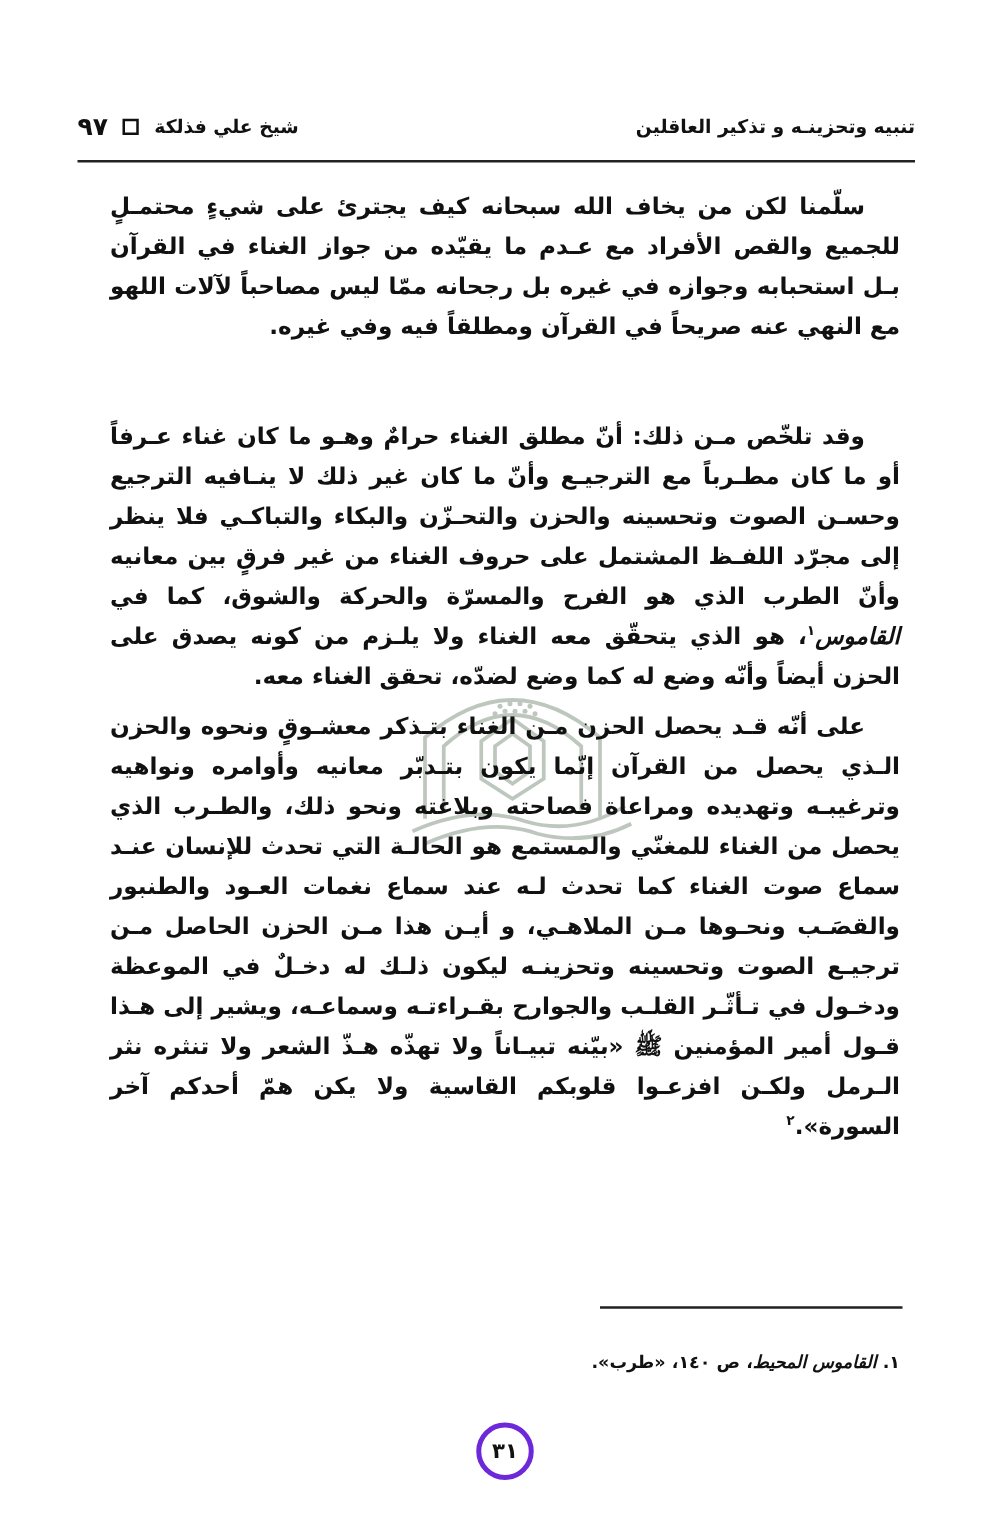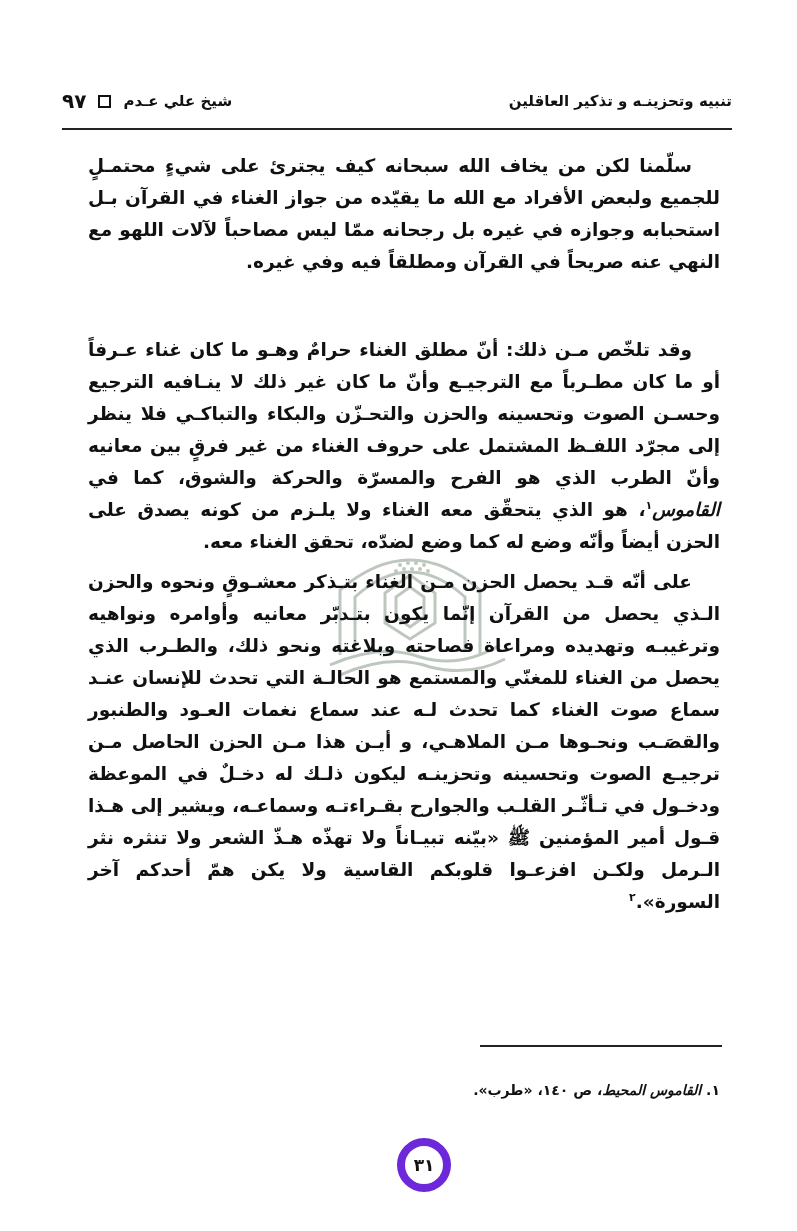--- a/index.html
+++ b/index.html
@@ -106,25 +106,25 @@
       direction: rtl;
       font-weight: bold;
       font-size: 14px;
       line-height: 27px;
       margin-top: 19px;
     }
     .footnote { margin: 0; }
     
     .page-number {
       position: absolute;
-      left: 397px;
+      left: 381px;
       top: 1138px;
       width: 38px;
       height: 38px;
-      border: 8px solid #6d28d9;
+      border: 4px solid #6d28d9;
       border-radius: 50%;
       display: flex;
       align-items: center;
       justify-content: center;
       font-weight: bold;
       font-size: 17px;
       direction: rtl;
     }
     
     .watermark {
@@ -138,21 +138,21 @@
     }
   </style>
 </head>
 <body>
 
 <div class="page">
 
   <div class="running-header">
     <div class="header-right">تنبيه وتحزينـه و تذكير العاقلين</div>
     <div class="header-left">
-      <span>شيخ علي عـدم</span>
+      <span>شيخ علي فذلكة</span>
       <span class="header-box"></span>
       <span class="header-pagenum">٩٧</span>
     </div>
   </div>
   <div class="header-rule"></div>
 
   <svg class="watermark" viewBox="0 0 220 150">
     <g fill="none" stroke="#8a9a8a" stroke-width="3">
       <path d="M40 120 L40 55 Q110 -5 180 55 L180 120"></path>
       <path d="M55 115 L55 62 Q110 12 165 62 L165 115"></path>
@@ -168,21 +168,21 @@
         <circle cx="124" cy="30" r="2"></circle>
       <circle cx="96" cy="36" r="2"></circle>
         <circle cx="104" cy="34" r="2"></circle>
         <circle cx="112" cy="34" r="2"></circle>
         <circle cx="120" cy="34" r="2"></circle>
         <circle cx="128" cy="36" r="2"></circle>
     </g>
   </svg>
 
   <div class="body-text">
-    <p class="para-1">سلّمنا لكن من يخاف الله سبحانه كيف يجترئ على شيءٍ محتمـلٍ للجميع ولبعض الأفراد مع الله ما يقيّده من جواز الغناء في القرآن بـل استحبابه وجوازه في غيره بل رجحانه ممّا ليس مصاحباً لآلات اللهو مع النهي عنه صريحاً في القرآن ومطلقاً فيه وفي غيره.</p>
+    <p class="para-1">سلّمنا لكن من يخاف الله سبحانه كيف يجترئ على شيءٍ محتمـلٍ للجميع والقص الأفراد مع عـدم ما يقيّده من جواز الغناء في القرآن بـل استحبابه وجوازه في غيره بل رجحانه ممّا ليس مصاحباً لآلات اللهو مع النهي عنه صريحاً في القرآن ومطلقاً فيه وفي غيره.</p>
 
 
     <p class="para-2"><span>وقد تلخّص مـن ذلك: أنّ مطلق الغناء حرامٌ وهـو ما كان غناء عـرفاً أو ما كان مطـرباً مع الترجيـع وأنّ ما كان غير ذلك لا ينـافيه الترجيع وحسـن الصوت وتحسينه والحزن والتحـزّن والبكاء والتباكـي فلا ينظر إلى مجرّد اللفـظ المشتمل على حروف الغناء من غير فرقٍ بين معانيه وأنّ الطرب الذي هو الفرح والمسرّة والحركة والشوق، كما في</span> <span class="italic">القاموس</span><span class="fn-ref">١</span><span>، هو الذي يتحقّق معه الغناء ولا يلـزم من كونه يصدق على الحزن أيضاً وأنّه وضع له كما وضع لضدّه، تحقق الغناء معه.</span></p>
 
     <p><span>على أنّه قـد يحصل الحزن مـن الغناء بتـذكر معشـوقٍ ونحوه والحزن الـذي يحصل من القرآن إنّما يكون بتـدبّر معانيه وأوامره ونواهيه وترغيبـه وتهديده ومراعاة فصاحته وبلاغته ونحو ذلك، والطـرب الذي يحصل من الغناء للمغنّي والمستمع هو الحالـة التي تحدث للإنسان عنـد سماع صوت الغناء كما تحدث لـه عند سماع نغمات العـود والطنبور والقصَـب ونحـوها مـن الملاهـي، و أيـن هذا مـن الحزن الحاصل مـن ترجيـع الصوت وتحسينه وتحزينـه ليكون ذلـك له دخـلٌ في الموعظة ودخـول في تـأثّـر القلـب والجوارح بقـراءتـه وسماعـه، ويشير إلى هـذا قـول أمير المؤمنين ﷺ «بيّنه تبيـاناً ولا تهذّه هـذّ الشعر ولا تنثره نثر الـرمل ولكـن افزعـوا قلوبكم القاسية ولا يكن همّ أحدكم آخر السورة».</span><span class="fn-ref">٢</span></p>
   </div>
 
   <div class="footnote-rule"></div>
   <div class="footnotes">
     <p class="footnote">

